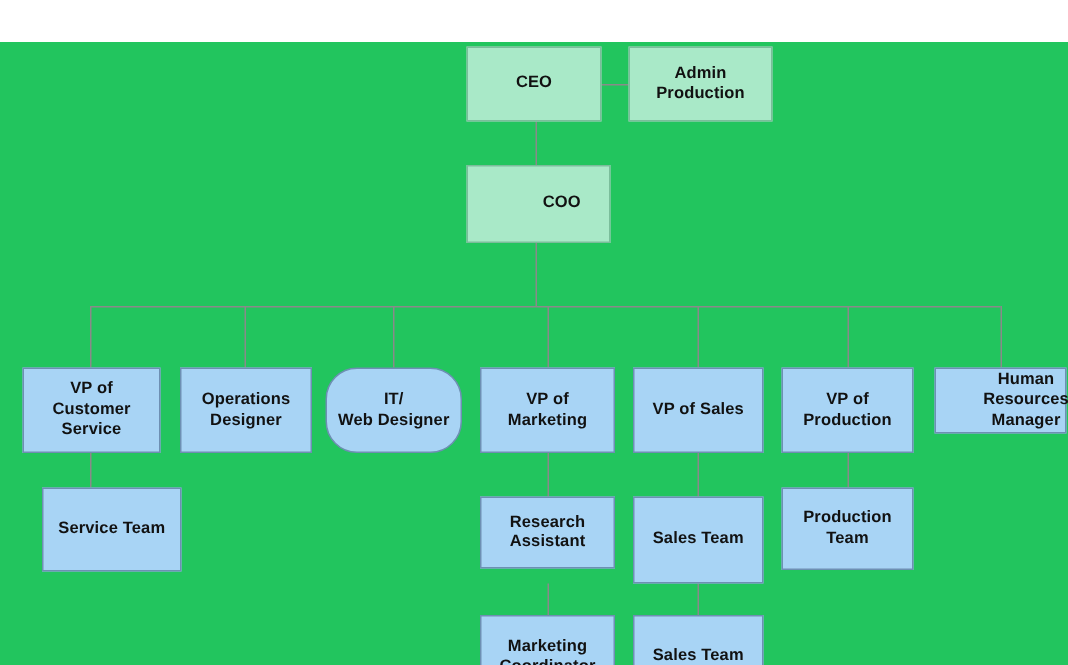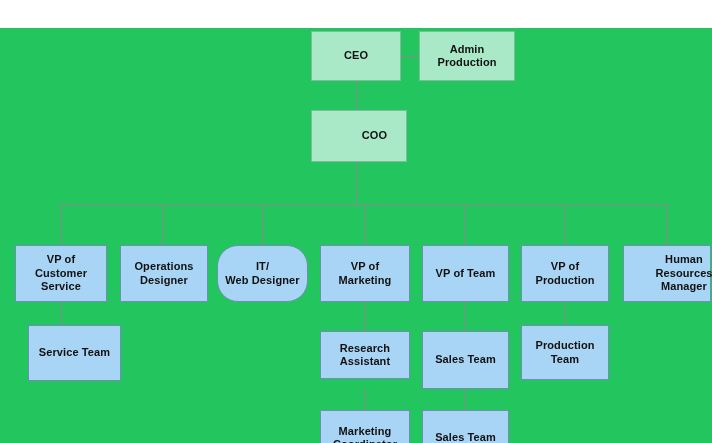--- a/index.html
+++ b/index.html
@@ -99,27 +99,27 @@
     </div>
     <div class="node" style="left: 217px; top: 217px; width: 91px; height: 57px; background: rgb(168, 212, 245); border-color: rgb(110, 143, 179); color: rgb(17, 17, 17); border-radius: 21px;">
       <span class="label">IT/
 Web Designer</span>
     </div>
     <div class="node" style="left: 320px; top: 217px; width: 90px; height: 57px; background: rgb(168, 212, 245); border-color: rgb(110, 143, 179); color: rgb(17, 17, 17);">
       <span class="label">VP of
 Marketing</span>
     </div>
     <div class="node" style="left: 422px; top: 217px; width: 87px; height: 57px; background: rgb(168, 212, 245); border-color: rgb(110, 143, 179); color: rgb(17, 17, 17);">
-      <span class="label">VP of Team</span>
+      <span class="label">VP of Sales</span>
     </div>
     <div class="node" style="left: 521px; top: 217px; width: 88px; height: 57px; background: rgb(168, 212, 245); border-color: rgb(110, 143, 179); color: rgb(17, 17, 17);">
       <span class="label">VP of
 Production</span>
     </div>
-    <div class="node" style="left: 623px; top: 217px; width: 88px; height: 57px; background: rgb(168, 212, 245); border-color: rgb(110, 143, 179); color: rgb(17, 17, 17); padding-left: 37px;">
+    <div class="node" style="left: 623px; top: 217px; width: 88px; height: 44px; background: rgb(168, 212, 245); border-color: rgb(110, 143, 179); color: rgb(17, 17, 17); padding-left: 37px;">
       <span class="label">Human
 Resources
 Manager</span>
     </div>
     <div class="node" style="left: 28px; top: 297px; width: 93px; height: 56px; background: rgb(168, 212, 245); border-color: rgb(110, 143, 179); color: rgb(17, 17, 17);">
       <span class="label">Service Team</span>
     </div>
     <div class="node" style="left: 320px; top: 303px; width: 90px; height: 48px; background: rgb(168, 212, 245); border-color: rgb(110, 143, 179); color: rgb(17, 17, 17);">
       <span class="label">Research
 Assistant</span>

